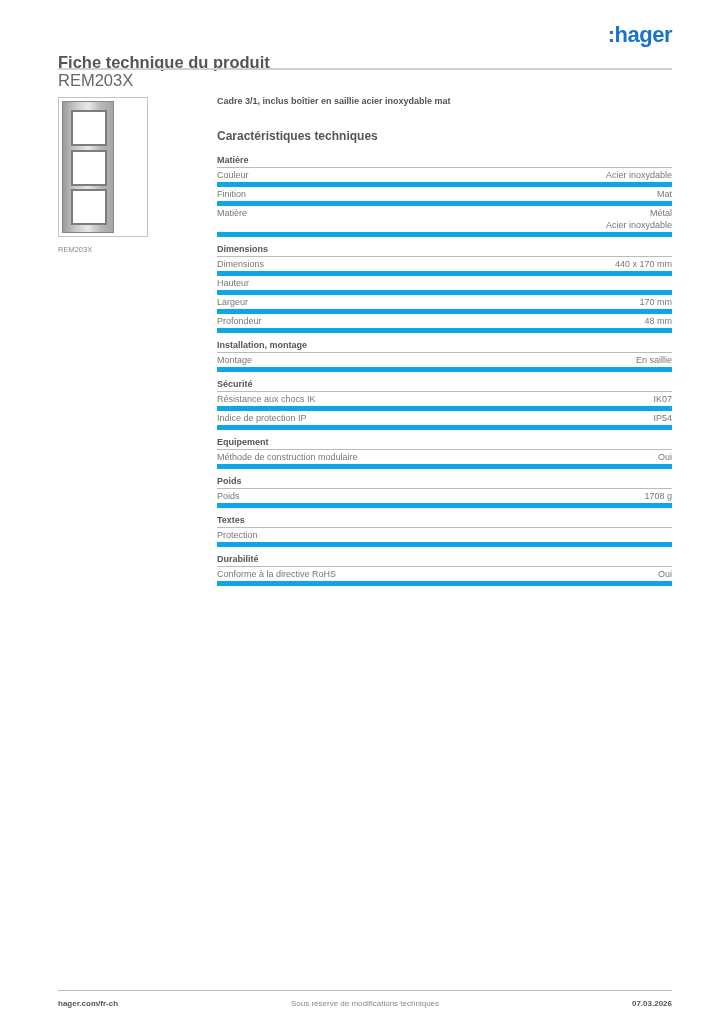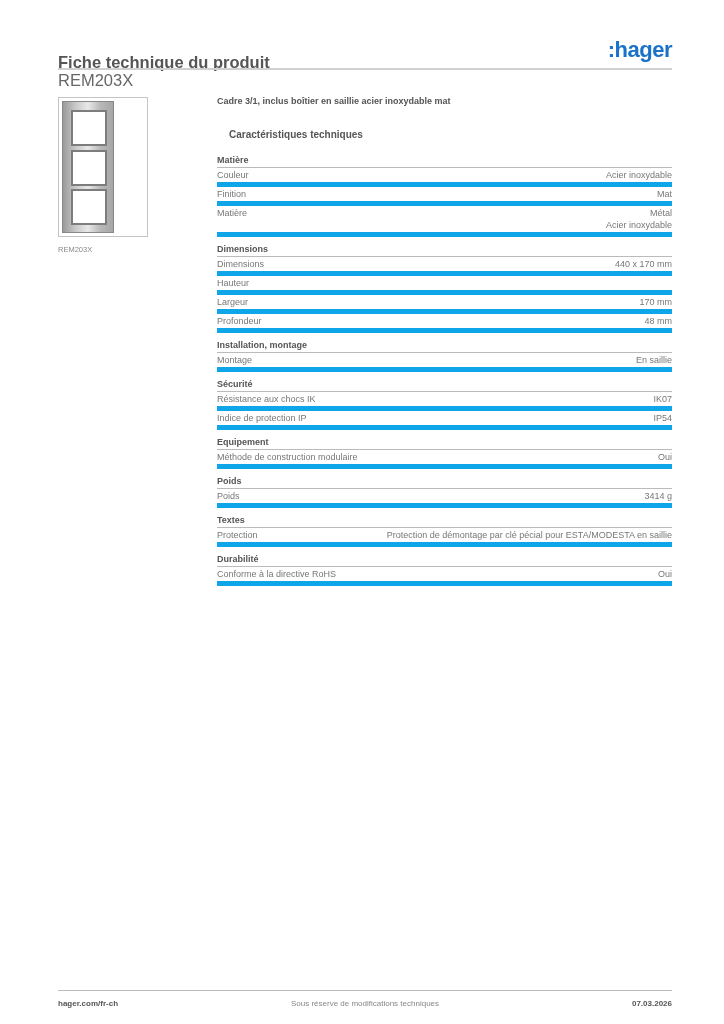--- a/index.html
+++ b/index.html
@@ -2,34 +2,34 @@
 <html><head>
 <meta charset="utf-8">
 <style>
   * { margin: 0; padding: 0; box-sizing: border-box; }
   html, body { width: 724px; height: 1024px; background: #ffffff; overflow: hidden; }
   body { font-family: "Liberation Sans", sans-serif; color: #555; position: relative; }
 
   .header { position: absolute; left: 58px; top: 22px; width: 614px; height: 48px; }
   .title { font-size: 16.5px; font-weight: bold; color: #555; line-height: 18px; margin-top: 31px; }
   .subtitle { font-size: 16.5px; color: #666; line-height: 18px; }
-  .logo { position: absolute; right: 0; top: 15px; font-size: 22px; font-weight: bold; color: #1a73c8; letter-spacing: -0.5px; }
+  .logo { position: absolute; right: 0; top: 0; font-size: 22px; font-weight: bold; color: #1a73c8; letter-spacing: -0.5px; }
   .header-rule { position: absolute; left: 58px; top: 68px; width: 614px; height: 2px; background: #d0d0d0; }
 
   .product-image { position: absolute; left: 58px; top: 97px; width: 90px; height: 140px; border: 1px solid #c4c4c4; background: #fff; }
   .frame { position: absolute; left: 3px; top: 3px; width: 52px; height: 132px;
            background: linear-gradient(90deg, #9a9a9a 0%, #c9c9c9 25%, #e8e8e8 50%, #b8b8b8 75%, #a6a6a6 100%);
            border: 1px solid #888; }
   .slot { position: absolute; left: 8px; width: 36px; height: 36px; background: #fff; border: 2px solid #7d7d7d; }
   .slot.s1 { top: 8px; } .slot.s2 { top: 48px; } .slot.s3 { top: 87px; }
   .image-caption { position: absolute; left: 58px; top: 245px; font-size: 7.5px; color: #888; }
 
   .content { position: absolute; left: 217px; top: 96px; width: 455px; }
   .product-desc { font-size: 9px; font-weight: bold; color: #555; height: 33px; }
-  .tech-heading { font-size: 10px; font-weight: bold; color: #555; height: 25px; margin-left: 12px; }
+  .tech-heading { font-size: 12px; font-weight: bold; color: #555; height: 25px; }
   .section { margin-bottom: 6px; }
   .section-title { font-size: 9px; font-weight: bold; color: #555; padding-bottom: 1px; border-bottom: 1px solid #bbb; line-height: 12px; }
   .row { display: flex; justify-content: space-between; border-bottom: 5px solid #0ea5e9; font-size: 9px; color: #777; line-height: 12px; padding: 1px 0 1px 0; }
   .row .k { flex: 0 0 auto; }
   .row .v { text-align: right; flex: 0 1 300px; }
 
   .footer-rule { position: absolute; left: 58px; top: 990px; width: 614px; height: 1px; background: #bbb; }
   .footer { position: absolute; left: 58px; top: 999px; width: 614px; font-size: 8px; }
   .footer .left { position: absolute; left: 0; font-weight: bold; color: #555; }
   .footer .center { position: absolute; left: 0; width: 100%; text-align: center; color: #888; }
@@ -114,28 +114,27 @@
         <div class="section-title">Equipement</div>
         <div class="row">
           <span class="k">Méthode de construction modulaire</span>
           <span class="v" style="white-space: pre-line;">Oui</span>
         </div>
       </div>
       <div class="section">
         <div class="section-title">Poids</div>
         <div class="row">
           <span class="k">Poids</span>
-          <span class="v" style="white-space: pre-line;">3414 g</span>
+          <span class="v" style="white-space: pre-line;">1708 g</span>
         </div>
       </div>
       <div class="section">
         <div class="section-title">Textes</div>
         <div class="row">
           <span class="k">Protection</span>
-          <span class="v" style="white-space: pre-line;">Protection de démontage par clé pécial pour ESTA/MODESTA en saillie</span>
         </div>
       </div>
       <div class="section">
         <div class="section-title">Durabilité</div>
         <div class="row">
           <span class="k">Conforme à la directive RoHS</span>
           <span class="v" style="white-space: pre-line;">Oui</span>
         </div>
       </div>
     </div>

